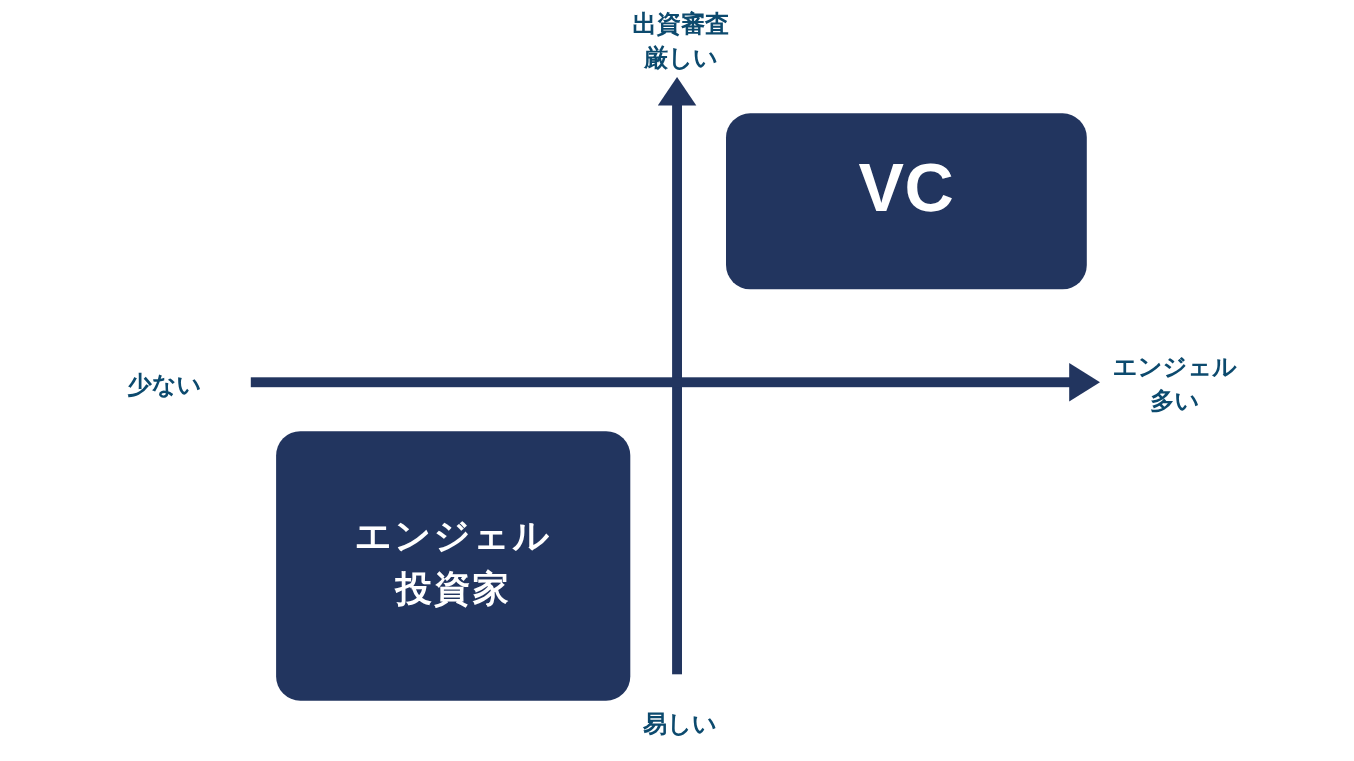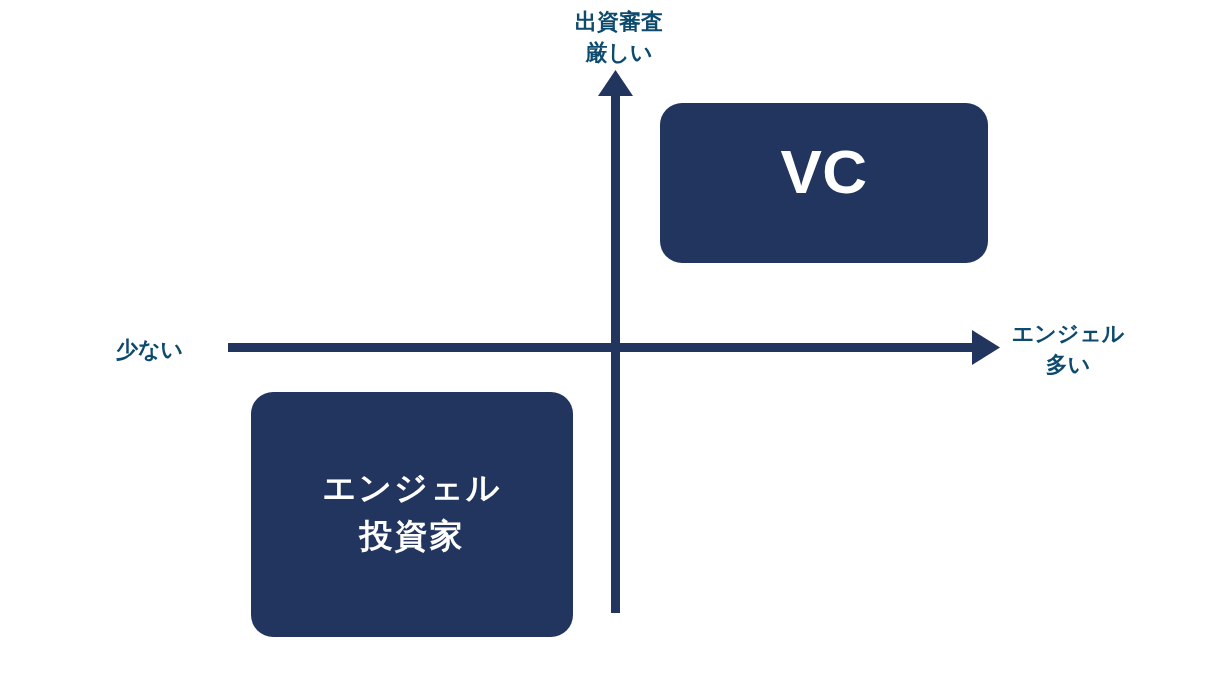--- a/index.html
+++ b/index.html
@@ -135,20 +135,21 @@
   </svg>
 
   <div class="axis-label" id="label-top">出資審査
 厳しい</div>
 
   <div class="axis-label" id="label-right">エンジェル
 多い</div>
 
   <div class="axis-label" id="label-left">少ない</div>
 
+  <div class="axis-label" id="label-bottom">易しい</div>
 
   <div class="quad-box" id="box-vc">
     <span class="box-label">VC</span>
   </div>
 
   <div class="quad-box" id="box-angel">
     <span class="box-label">エンジェル
 投資家</span>
   </div>
 

